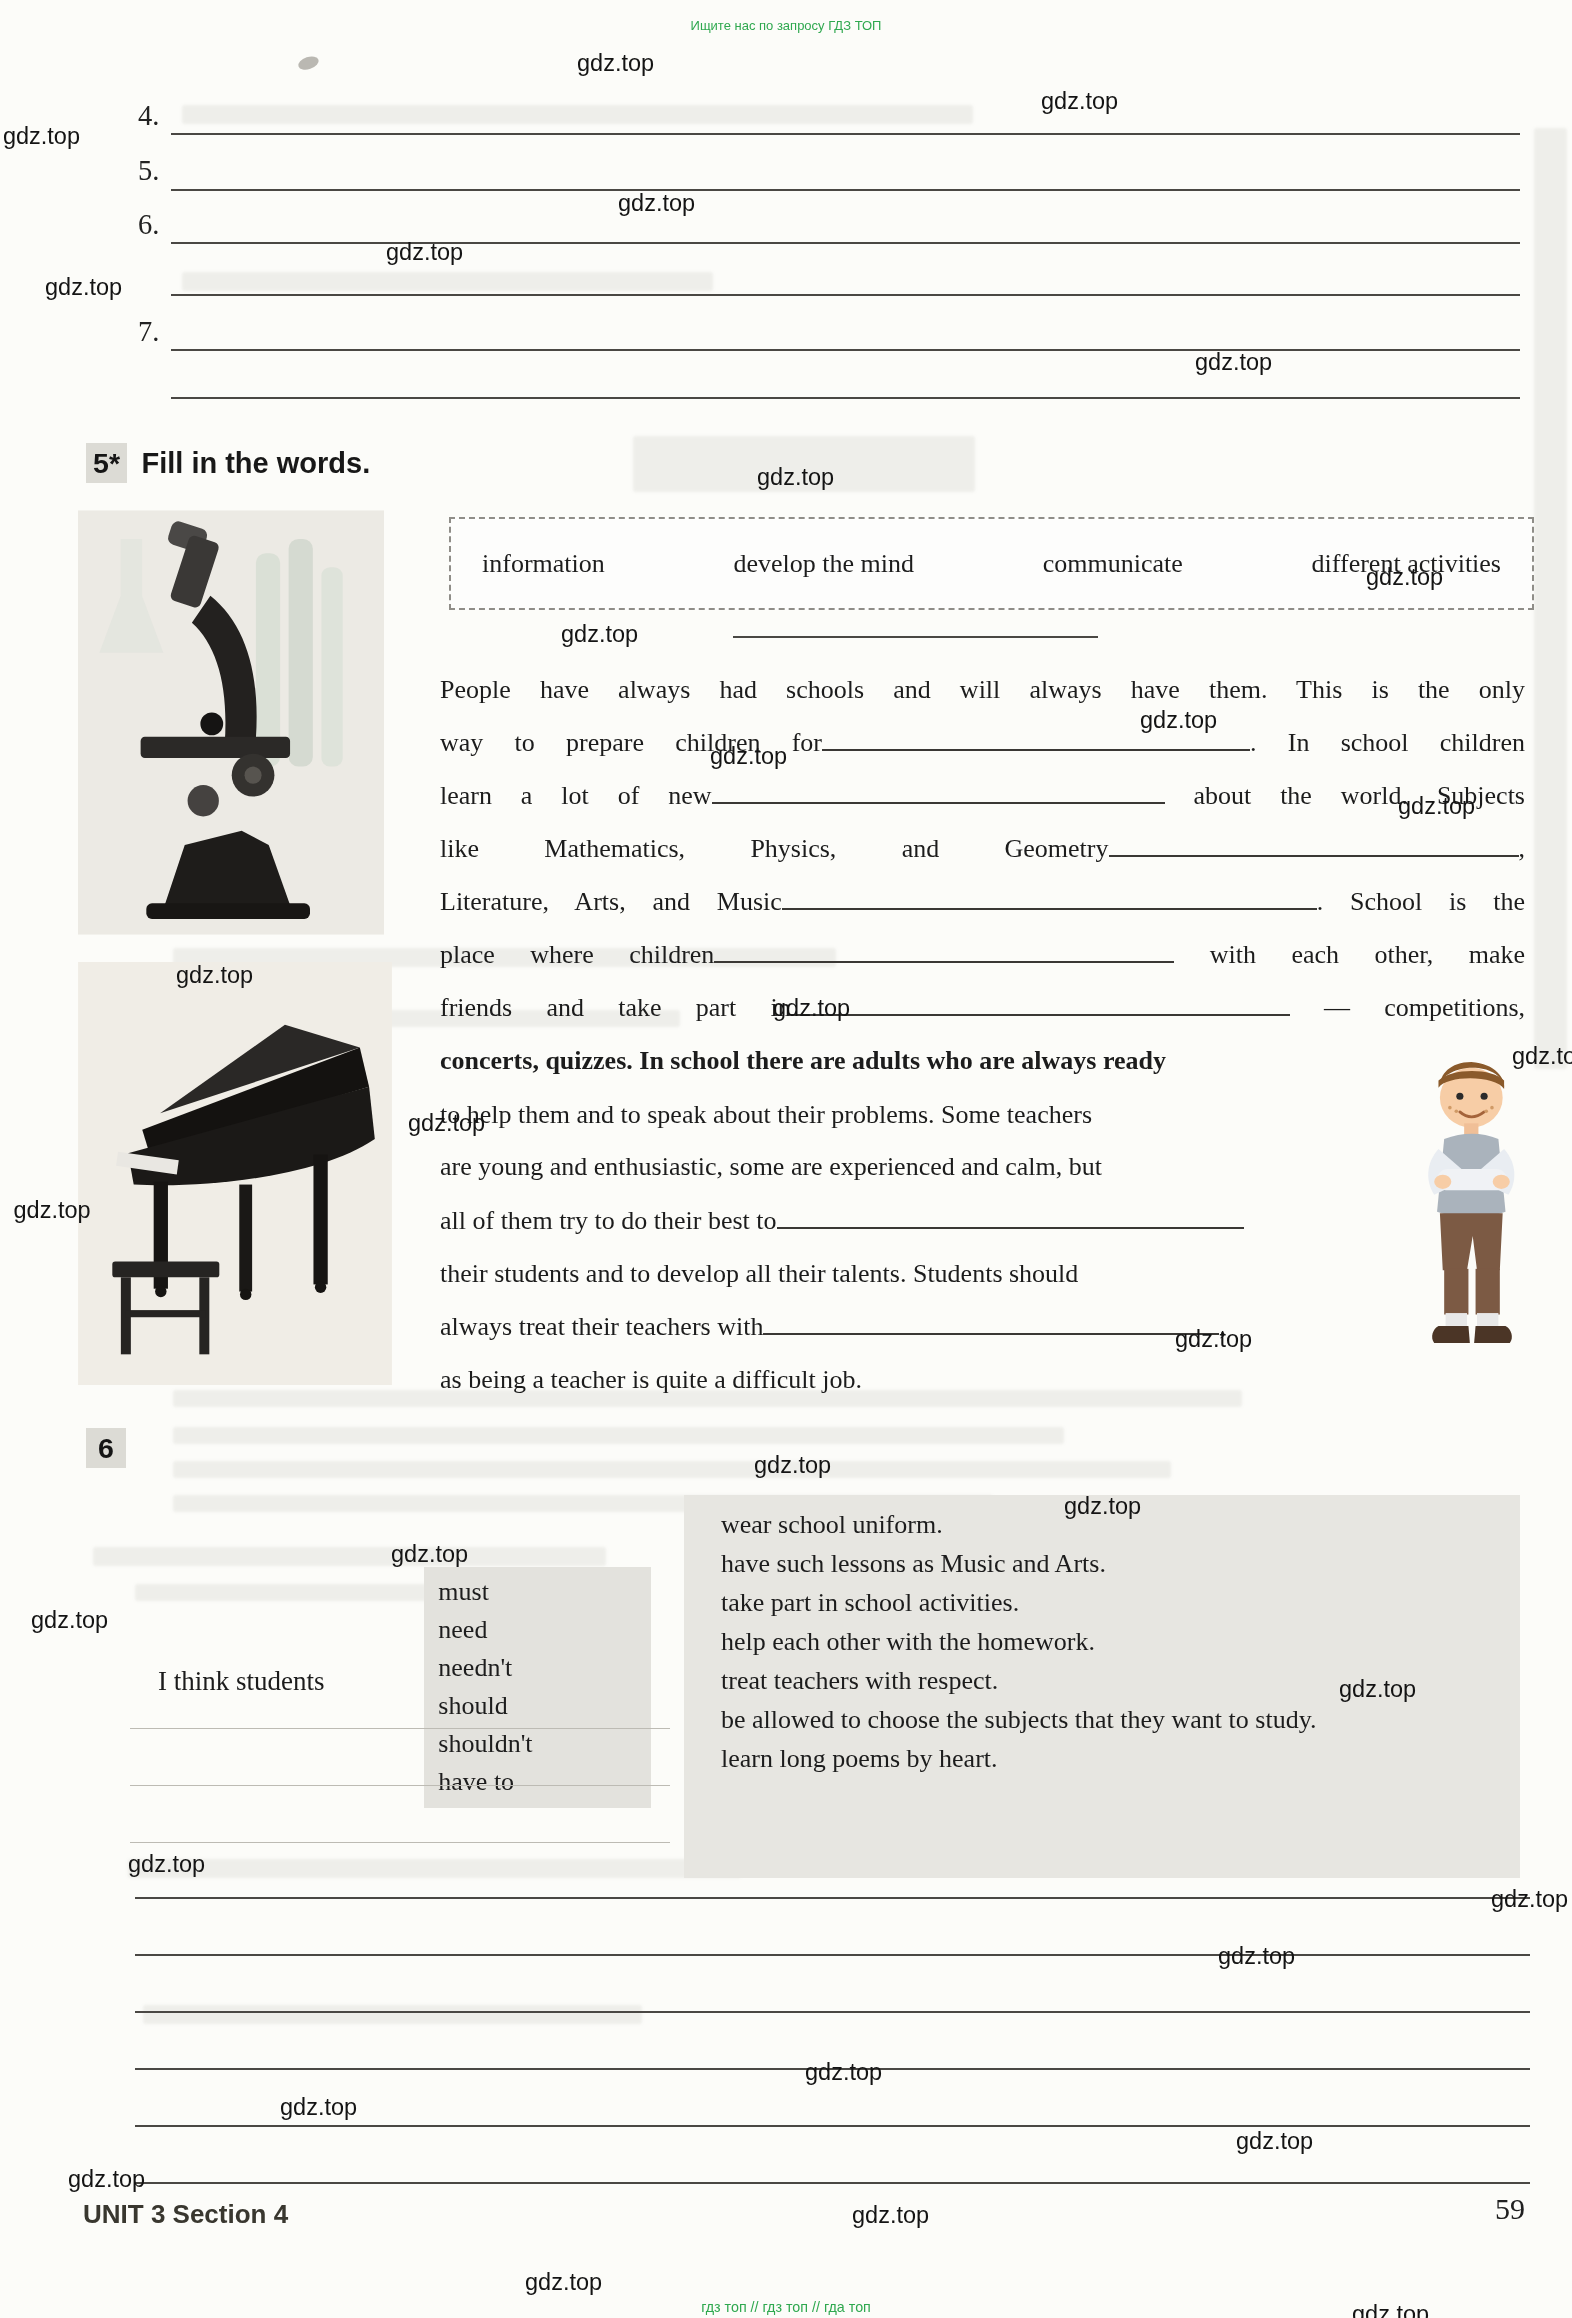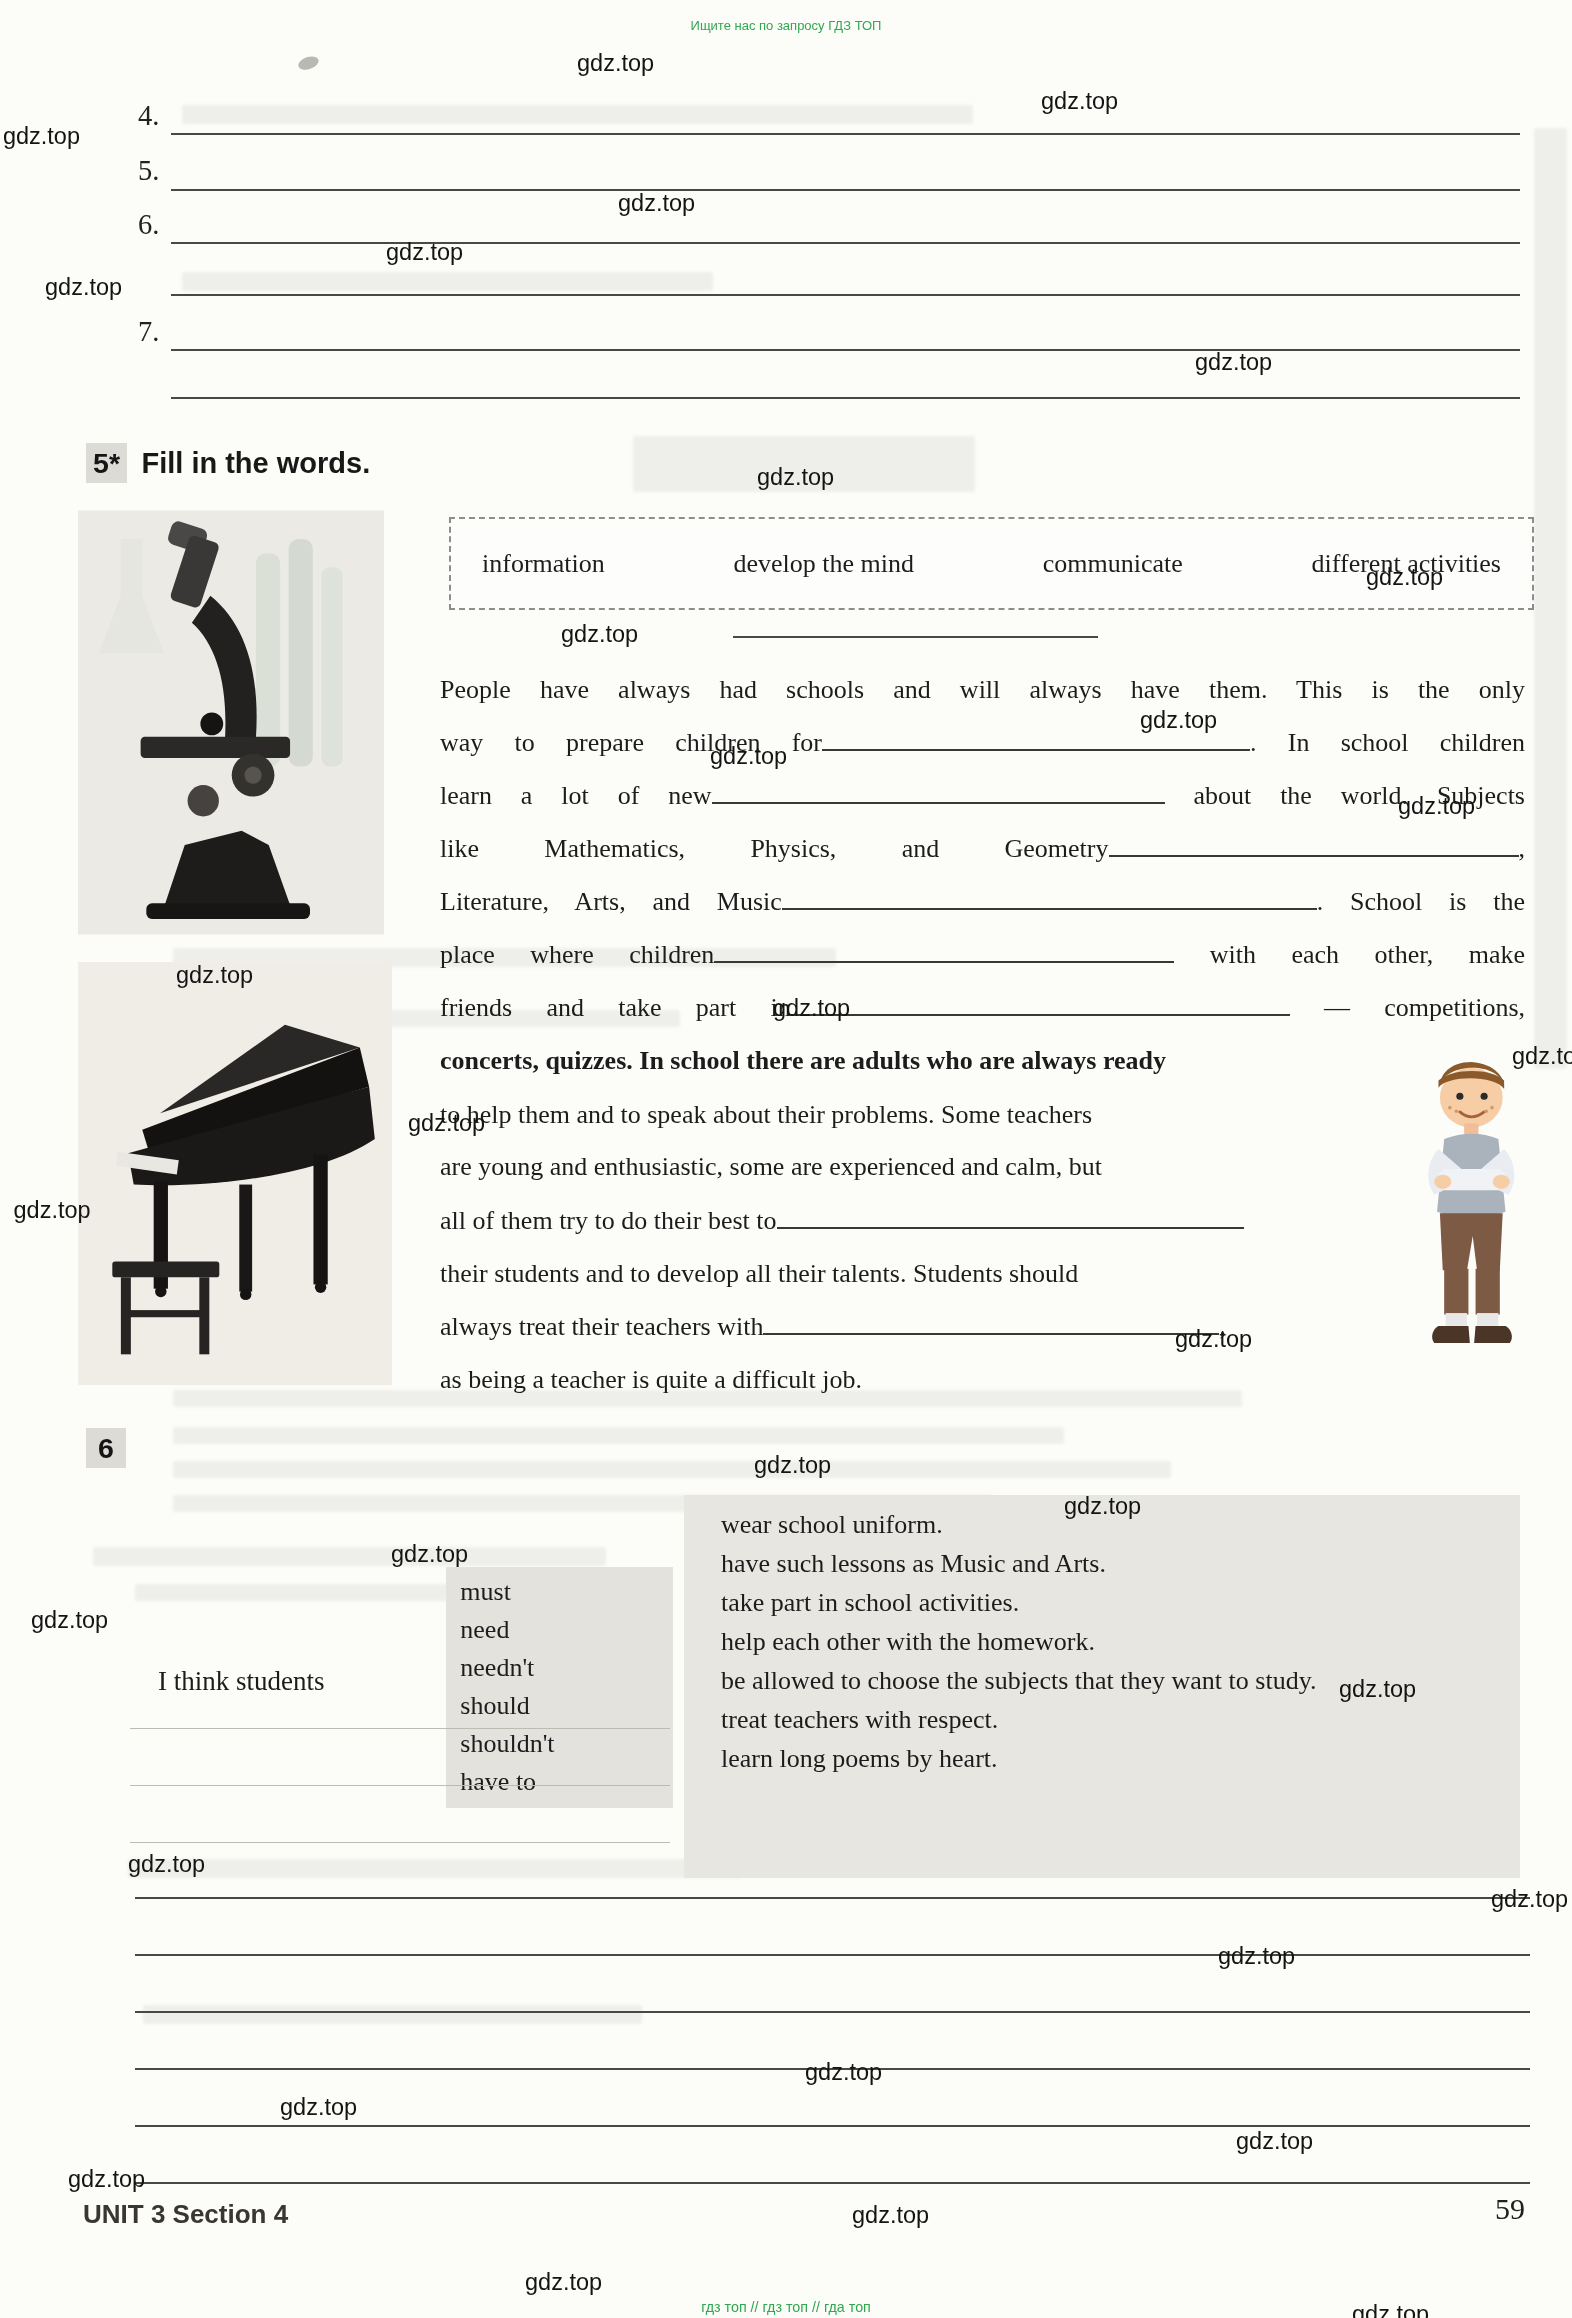--- a/index.html
+++ b/index.html
@@ -31,21 +31,21 @@
         border:2.1px dashed #8f8d88; display:flex; flex-direction:column;
         justify-content:space-evenly; padding:0 31px; z-index:4;
         background:rgba(255,255,255,0.45); }
   .wb-row { display:flex; justify-content:space-between; font-size:26px; color:#1d1d1d; }
   .passage { position:absolute; left:440px; top:0; z-index:4; font-size:26px; }
   .pline { position:absolute; left:0; line-height:53px; white-space:nowrap; }
   .pline.just { white-space:normal; text-align:justify; text-align-last:justify; width:1085px; }
   .blank { display:inline-block; height:7.1px; border-bottom:2.1px solid #3a3835; }
   .figure { position:absolute; z-index:3; }
   .subject { position:absolute; left:158px; top:1666px; font-size:27px; z-index:4; }
-  .modal-box { position:absolute; left:446px; top:1567px; width:227px; height:241px;
+  .modal-box { position:absolute; left:424px; top:1567px; width:227px; height:241px;
         background:#e3e2dd; z-index:3; padding:5.7px 0 0 14.3px; }
   .modal-item { font-size:26px; line-height:38px; color:#1d1d1d; }
   .actions-box { position:absolute; left:684px; top:1495px; width:836px; height:383px;
         background:#e7e6e1; z-index:3; padding:10px 0 0 37px; }
   .action-item { font-size:26px; line-height:39px; color:#1c1c1c; }
   .footer-unit { position:absolute; left:83px; top:2199px;
         font-family:"Liberation Sans", sans-serif; font-weight:bold;
         font-size:26px; color:#39372f; z-index:5; }
   .footer-page { position:absolute; left:1495px; top:2192px; font-size:30px;
         color:#202020; z-index:5; }
@@ -204,22 +204,22 @@
         <div class="modal-item">needn't</div>
         <div class="modal-item">should</div>
         <div class="modal-item">shouldn't</div>
         <div class="modal-item">have to</div>
       </div>
     <div class="actions-box" id="actions">
         <div class="action-item">wear school uniform.</div>
         <div class="action-item">have such lessons as Music and Arts.</div>
         <div class="action-item">take part in school activities.</div>
         <div class="action-item">help each other with the homework.</div>
+        <div class="action-item">treat teachers with respect.</div>
         <div class="action-item">be allowed to choose the subjects that they want to study.</div>
-        <div class="action-item">treat teachers with respect.</div>
         <div class="action-item">learn long poems by heart.</div>
       </div>
     <div id="writeLines">
         <div class="rule faint" style="left: 130px; top: 1728px; width: 540px;"></div>
         <div class="rule faint" style="left: 130px; top: 1785px; width: 540px;"></div>
         <div class="rule faint" style="left: 130px; top: 1842px; width: 540px;"></div>
         <div class="rule" style="left: 135px; top: 1897px; width: 1395px;"></div>
         <div class="rule" style="left: 135px; top: 1954px; width: 1395px;"></div>
         <div class="rule" style="left: 135px; top: 2011px; width: 1395px;"></div>
         <div class="rule" style="left: 135px; top: 2068px; width: 1395px;"></div>

